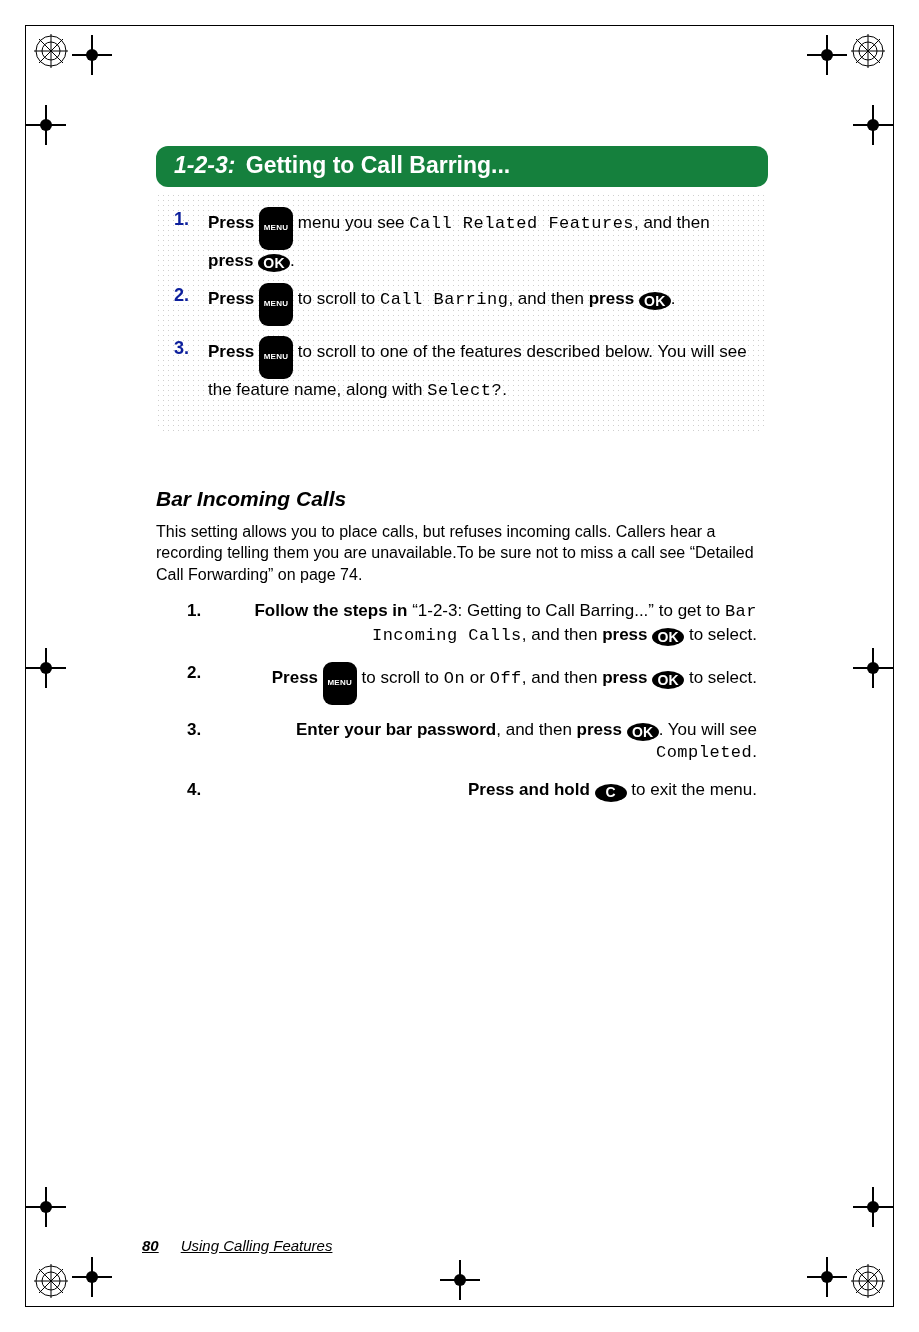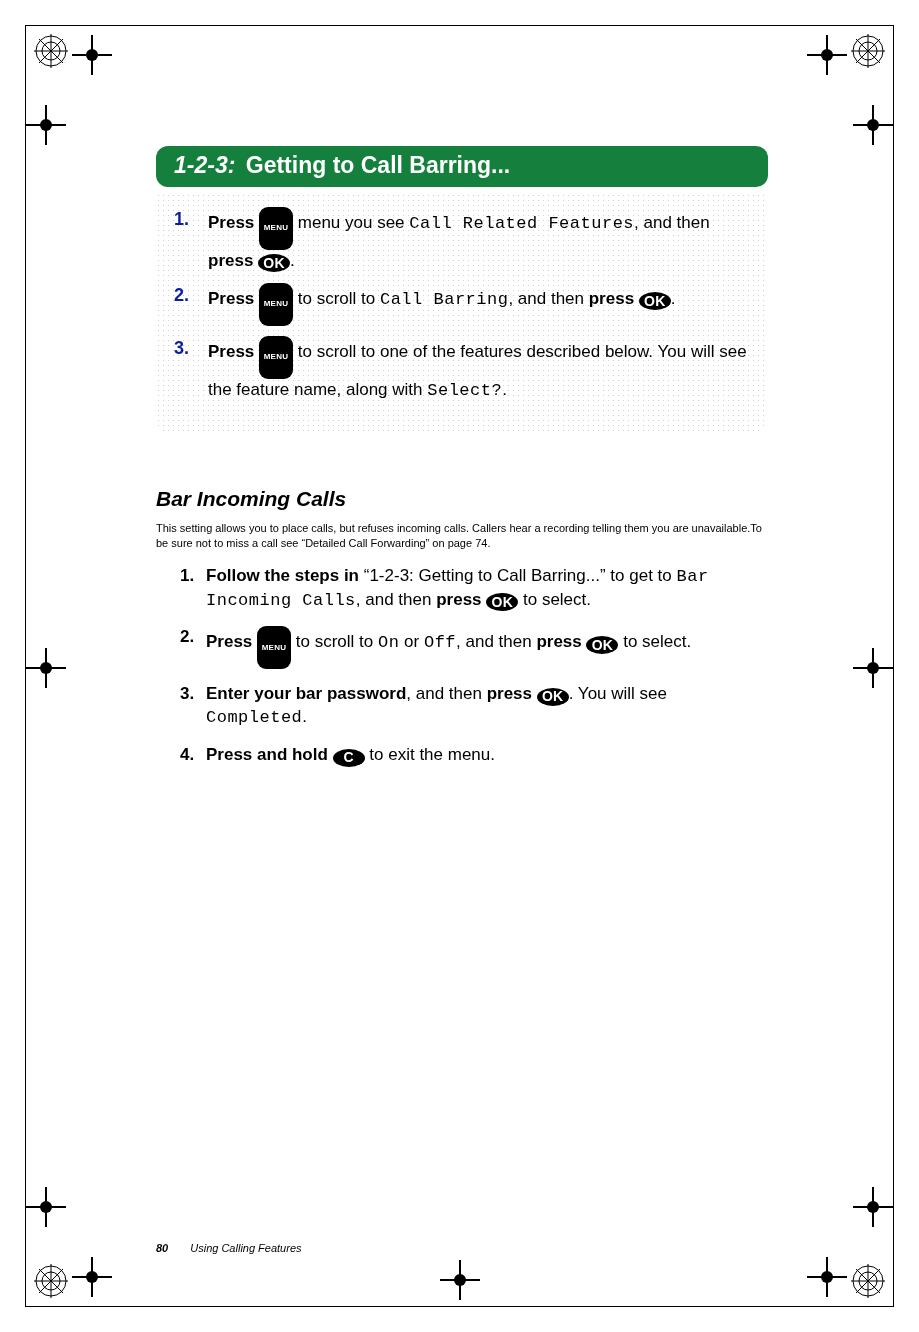--- a/index.html
+++ b/index.html
@@ -146,30 +146,31 @@
     flex: 1;
   }
 
   .sub-heading {
     font-size: 21px;
     font-weight: 700;
     font-style: italic;
     margin-bottom: 10px;
   }
   .para {
-    font-size: 11px;
+    font-size: 16px;
     line-height: 1.35;
     margin-bottom: 14px;
   }
 
   .ol-sub {
     list-style: none;
-    margin: 4px;
+    margin: 11px;
     padding: 0 0 0 20px;
     counter-reset: sublist;
+    text-align: right;
   }
   .ol-sub > li {
     counter-increment: sublist;
     padding-left: 26px;
     position: relative;
     margin-bottom: 14px;
     font-size: 17px;
     line-height: 1.35;
   }
   .ol-sub > li::before {
@@ -178,23 +179,24 @@
     left: 0;
     top: 0;
     font-weight: 700;
   }
   .sub-indent {
     margin-top: 6px;
   }
 
   .footer {
     position: absolute;
-    left: 130px;
+    left: 116px;
     bottom: 52px;
-    font-size: 11px;
+    font-size: 15px;
+    text-decoration: underline;
   }
   .footer .pg { font-weight: 700; font-style: italic; margin-right: 22px; }
   .footer .ch { font-style: italic; }
 </style>
 </head>
 <body>
 
 <div class="page">
 
   <div class="ornament" style="left:8px; top:8px;">

